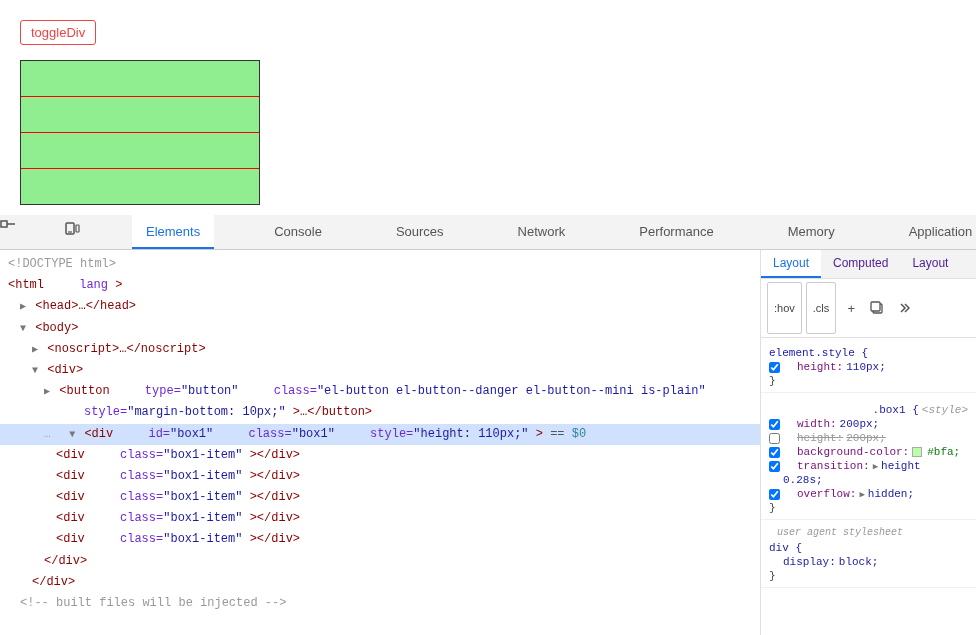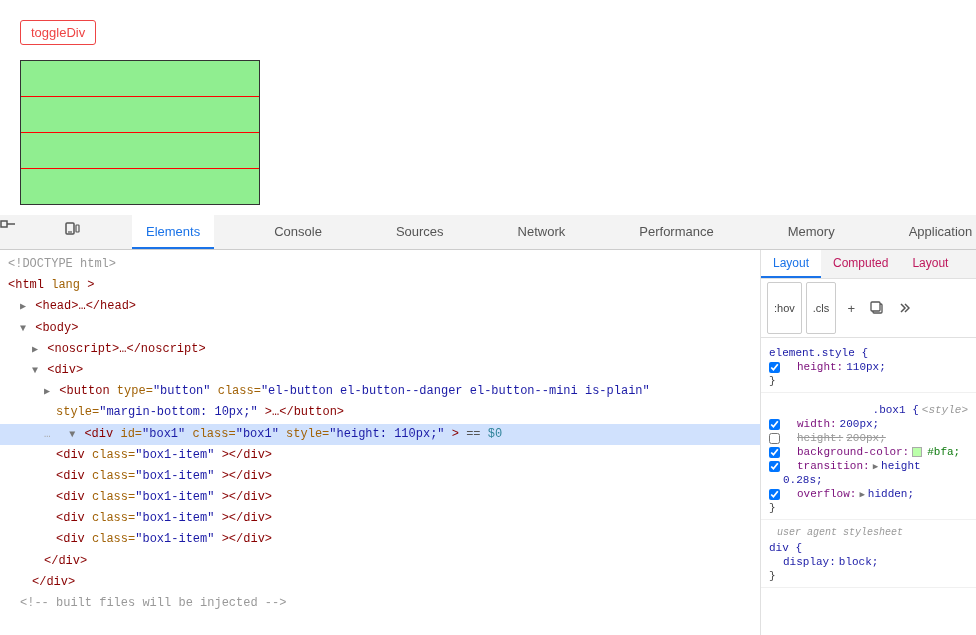--- a/index.html
+++ b/index.html
@@ -118,21 +118,21 @@
     }
     .html-line.selected { background: #d0e1fd; }
 
     .indent-0 { padding-left: 8px; }
     .indent-1 { padding-left: 20px; }
     .indent-2 { padding-left: 32px; }
     .indent-3 { padding-left: 44px; }
     .indent-4 { padding-left: 56px; }
 
     .tag { color: #880000; }
-    .attr-name { color: #a16207; }
+    .attr-name { color: #6d28d9; margin-left: 28px; }
     .attr-value { color: #1a1aa6; }
     .comment { color: #999; }
     .triangle { color: #777; font-size: 10px; margin-right: 2px; }
     .eq-sign { color: #555; }
     .dollar { color: #31849b; }
 
     .line-gutter {
       display: inline-block;
       width: 18px;
       color: #aaa;
@@ -153,21 +153,21 @@
       display: flex;
       border-bottom: 1px solid #e0e0e0;
       background: #f3f3f3;
       flex-shrink: 0;
     }
 
     .styles-tab {
       padding: 6px 12px;
       font-size: 12px;
       cursor: pointer;
-      color: #be185d;
+      color: #4c1d95;
       border-bottom: 2px solid transparent;
     }
     .styles-tab.active {
       color: #1a73e8;
       border-bottom: 2px solid #1a73e8;
       background: #fff;
     }
 
     #styles-toolbar {
       display: flex;

